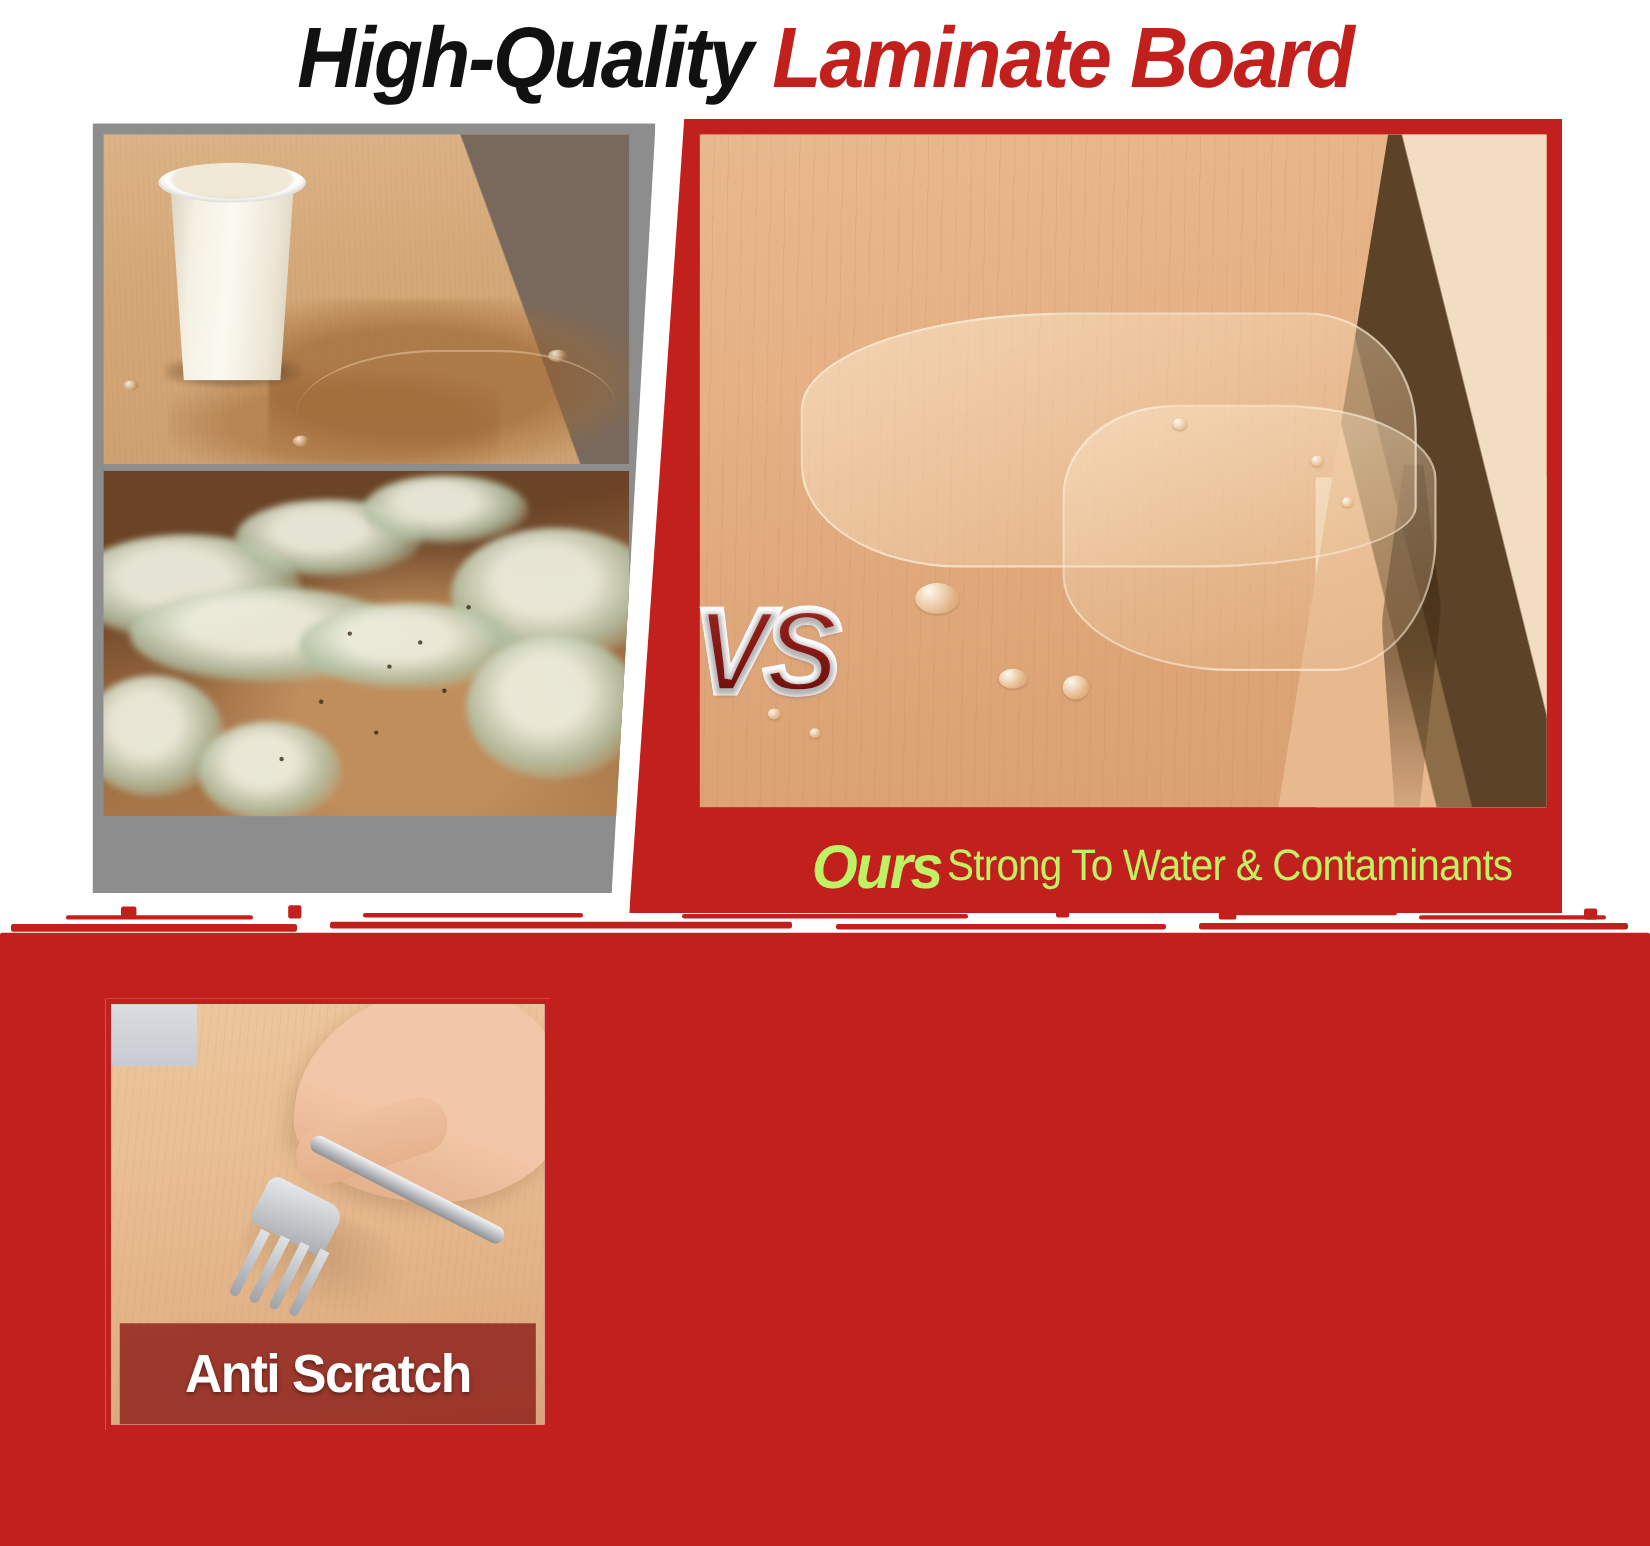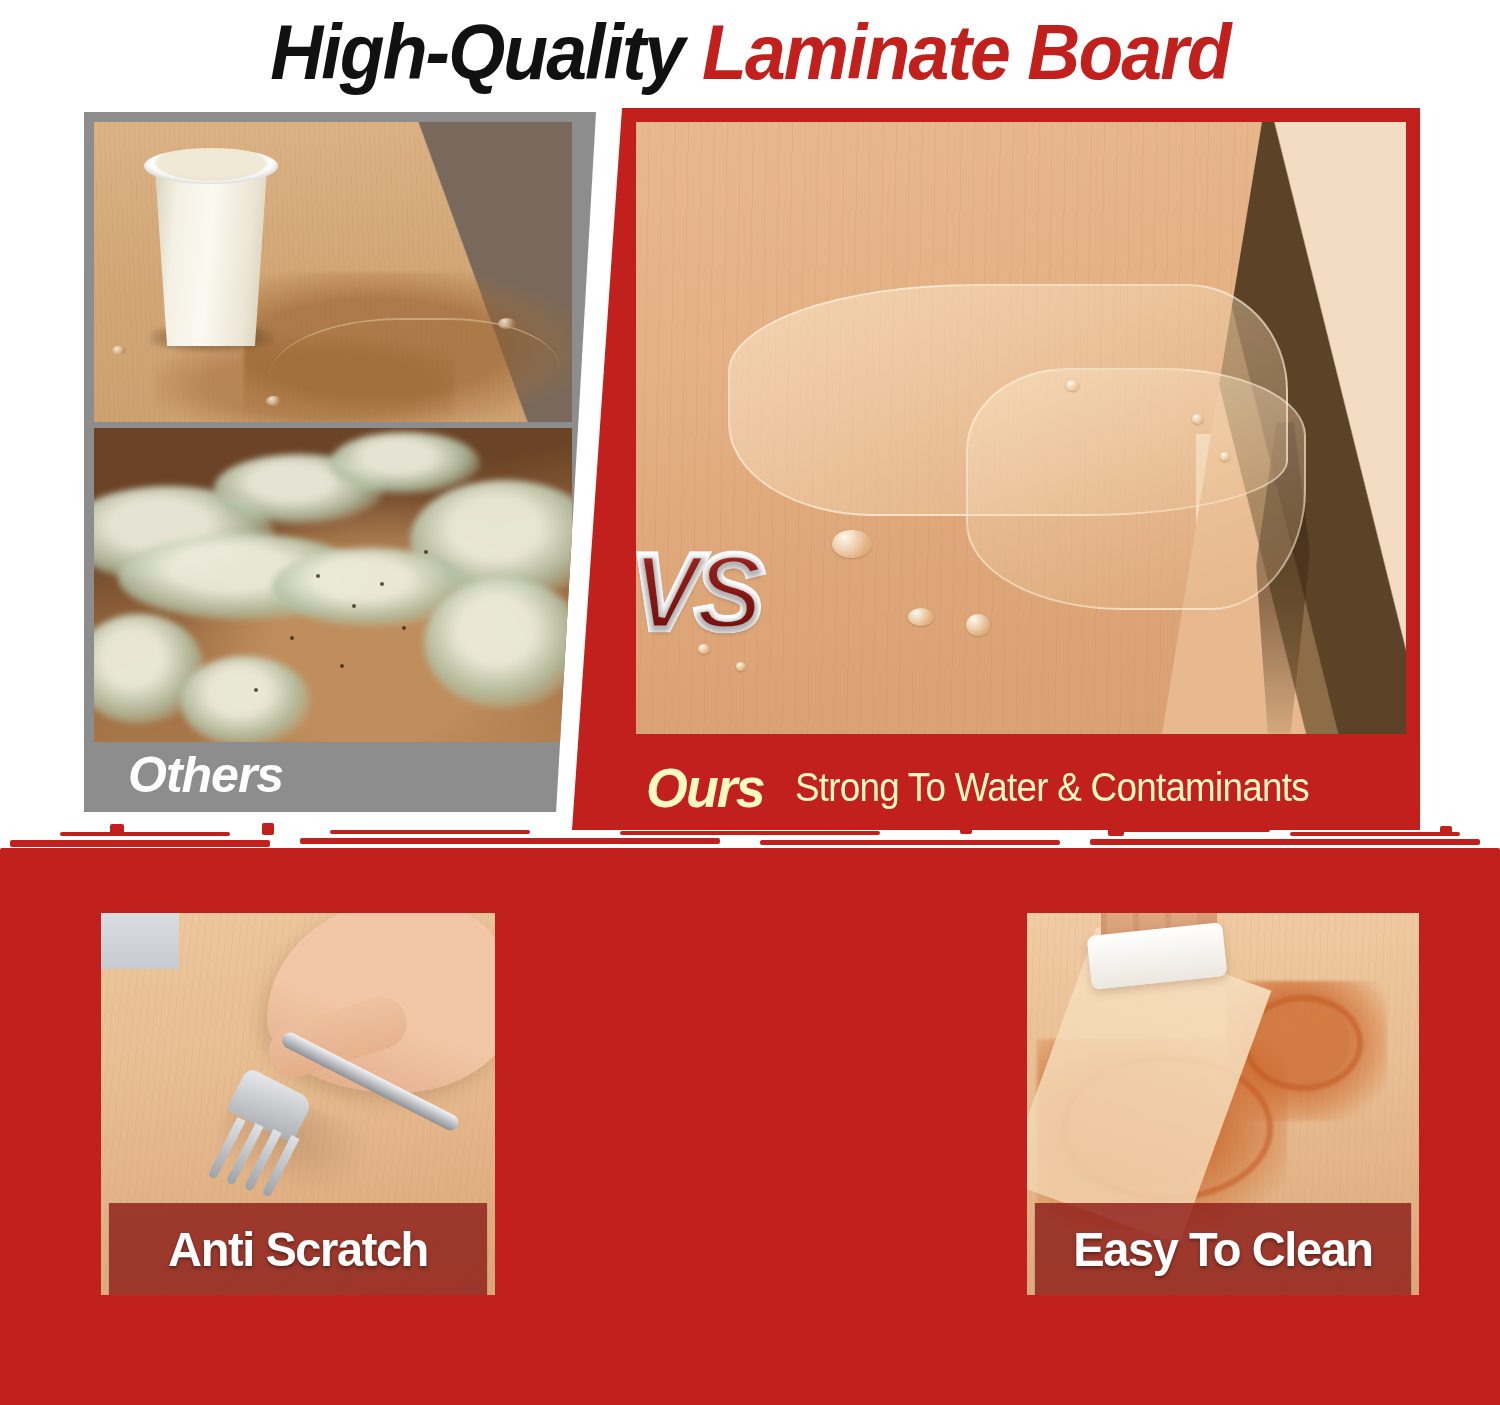--- a/index.html
+++ b/index.html
@@ -153,21 +153,21 @@
     background:radial-gradient(circle at 32% 26%, rgba(255,252,242,.95), rgba(229,186,138,.55) 68%, rgba(200,154,104,.35));
     box-shadow:0 1px 2px rgba(120,84,48,.35); }
   .floor {
     position:absolute; right:0; bottom:0; width:210px; height:300px;
     background:linear-gradient(190deg,#f6e3cd,#f3ddc4);
   }
 
   
   .ours-caption {
     position:absolute; left:0; bottom:0; width:848px; height:86px;
-    color:#fef9c3; display:flex; align-items:center; padding-left:74px; gap:26px;
+    color:#bef264; display:flex; align-items:center; padding-left:74px; gap:1px;justify-content:flex-end;
   }
   .ours-caption .lbl { font-size:56px; font-weight:bold; font-style:italic; letter-spacing:-2px;
     transform:scaleX(.96); transform-origin:left center; }
   .ours-caption .sub { font-size:40px; font-weight:400; letter-spacing:-.8px;
     transform:scaleX(.92); transform-origin:left center; }
 
   
   .vs {
     position:absolute; left:600px; top:424px; width:190px; height:120px;
     font-size:108px; font-weight:bold; font-style:italic; letter-spacing:-5px;
@@ -310,21 +310,20 @@
         <div class="mold-spore" style="left:286px;top:154px;"></div>
         <div class="mold-spore" style="left:308px;top:198px;"></div>
         <div class="mold-spore" style="left:196px;top:208px;"></div>
         <div class="mold-spore" style="left:246px;top:236px;"></div>
         <div class="mold-spore" style="left:160px;top:260px;"></div>
         <div class="mold-spore" style="left:330px;top:122px;"></div>
       </div>
     </div>
 
     <div class="others-caption">
-      <span class="lbl">Others</span>
     </div>
   </div>
 
   <div class="ours-panel">
     <div class="ours-photo">
       <div class="laminate"></div>
       <div class="laminate-grain"></div>
       <div class="floor"></div>
       <div class="board-edge"></div>
       <div class="water-run"></div>
@@ -384,32 +383,14 @@
       <div class="fork-head"></div>
       <div class="tine" style="left:136px;top:206px;transform:rotate(27deg);"></div>
       <div class="tine" style="left:154px;top:212px;transform:rotate(27deg);"></div>
       <div class="tine" style="left:172px;top:218px;transform:rotate(27deg);"></div>
       <div class="tine" style="left:190px;top:224px;transform:rotate(27deg);"></div>
     </div>
     <div class="card-caption">Anti Scratch</div>
   </div>
 
 
-  <div class="card c3">
-    <div class="card-photo">
-      <div class="wood3"></div>
-      <div class="wood3-grain"></div>
-      <div class="sauce" style="left:10px;top:126px;width:250px;height:190px;"></div>
-      <div class="sauce" style="left:200px;top:68px;width:160px;height:140px;"></div>
-      <div class="sauce-ring" style="left:34px;top:142px;width:212px;height:146px;"></div>
-      <div class="sauce-ring" style="left:216px;top:82px;width:120px;height:96px;"></div>
-      <div class="wipe-band"></div>
-      <div class="hand3">
-        <i style="left:6px;"></i>
-        <i style="left:38px;"></i>
-        <i style="left:70px;"></i>
-      </div>
-      <div class="cloth"></div>
-    </div>
-    <div class="card-caption">Easy To Clean</div>
-  </div>
 
 </div>
 
 </body></html>

